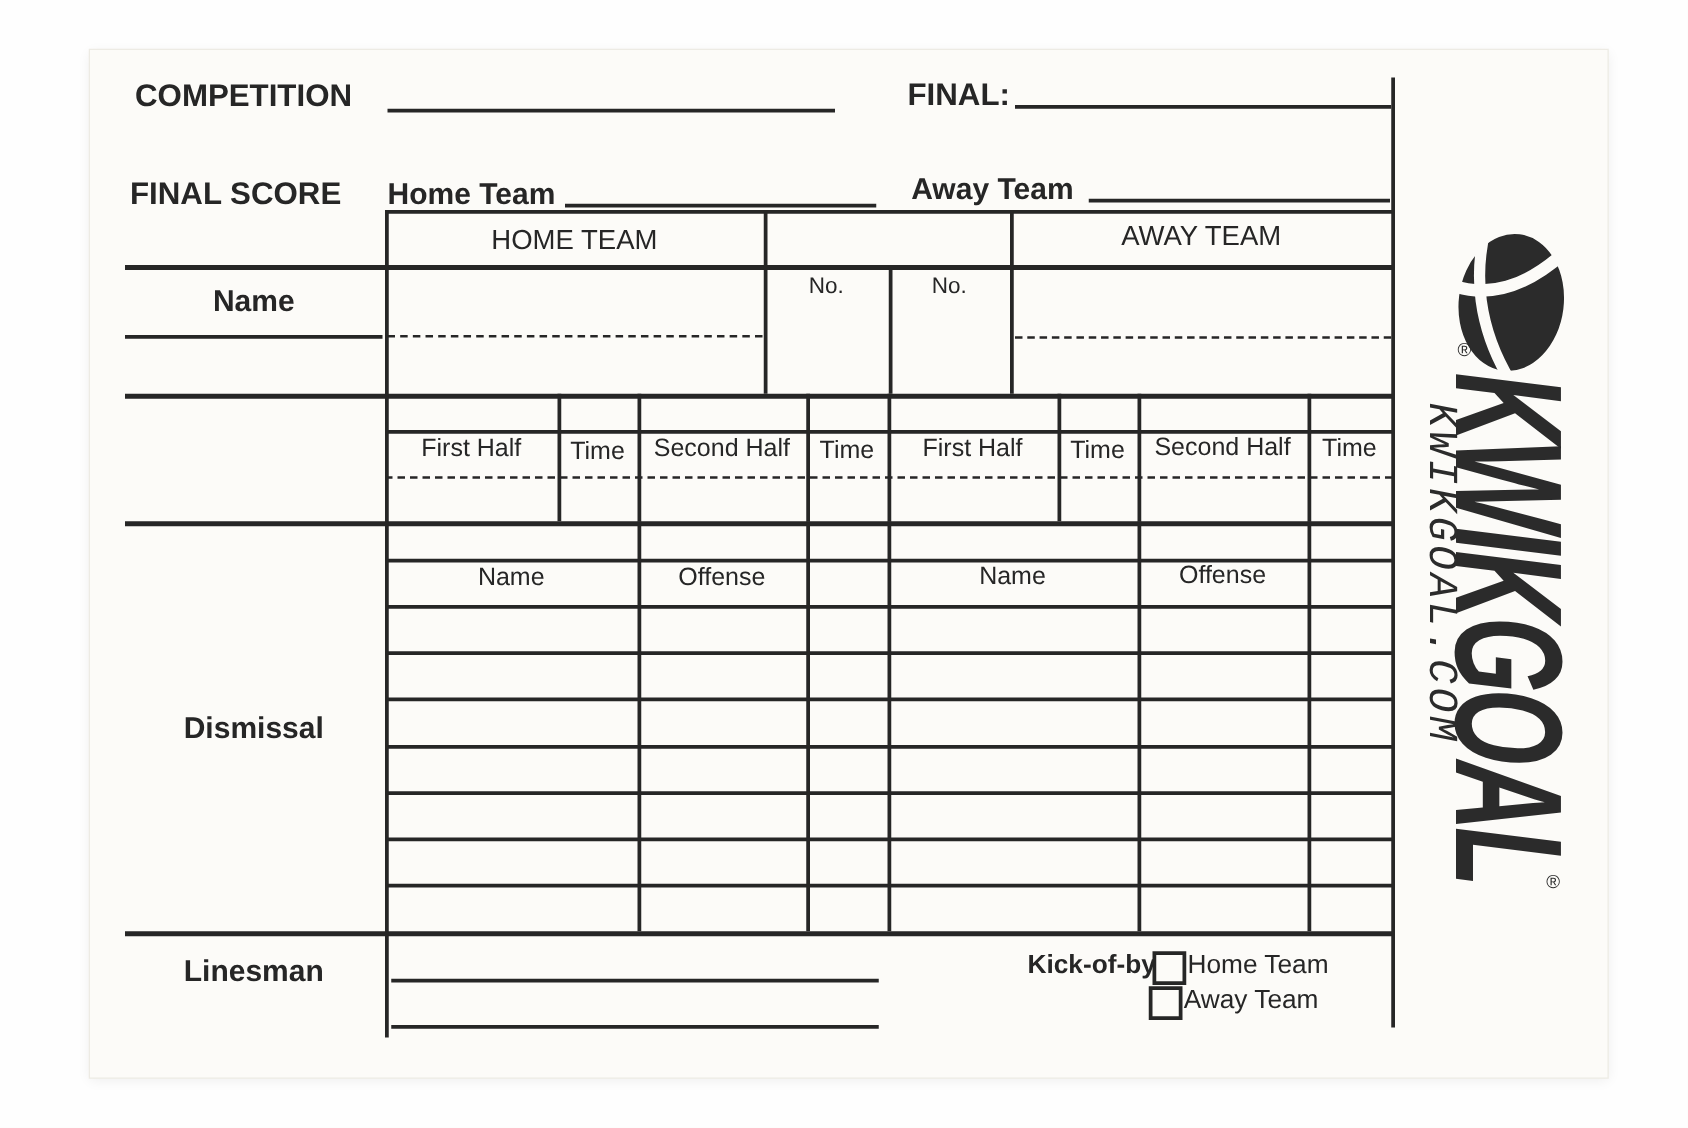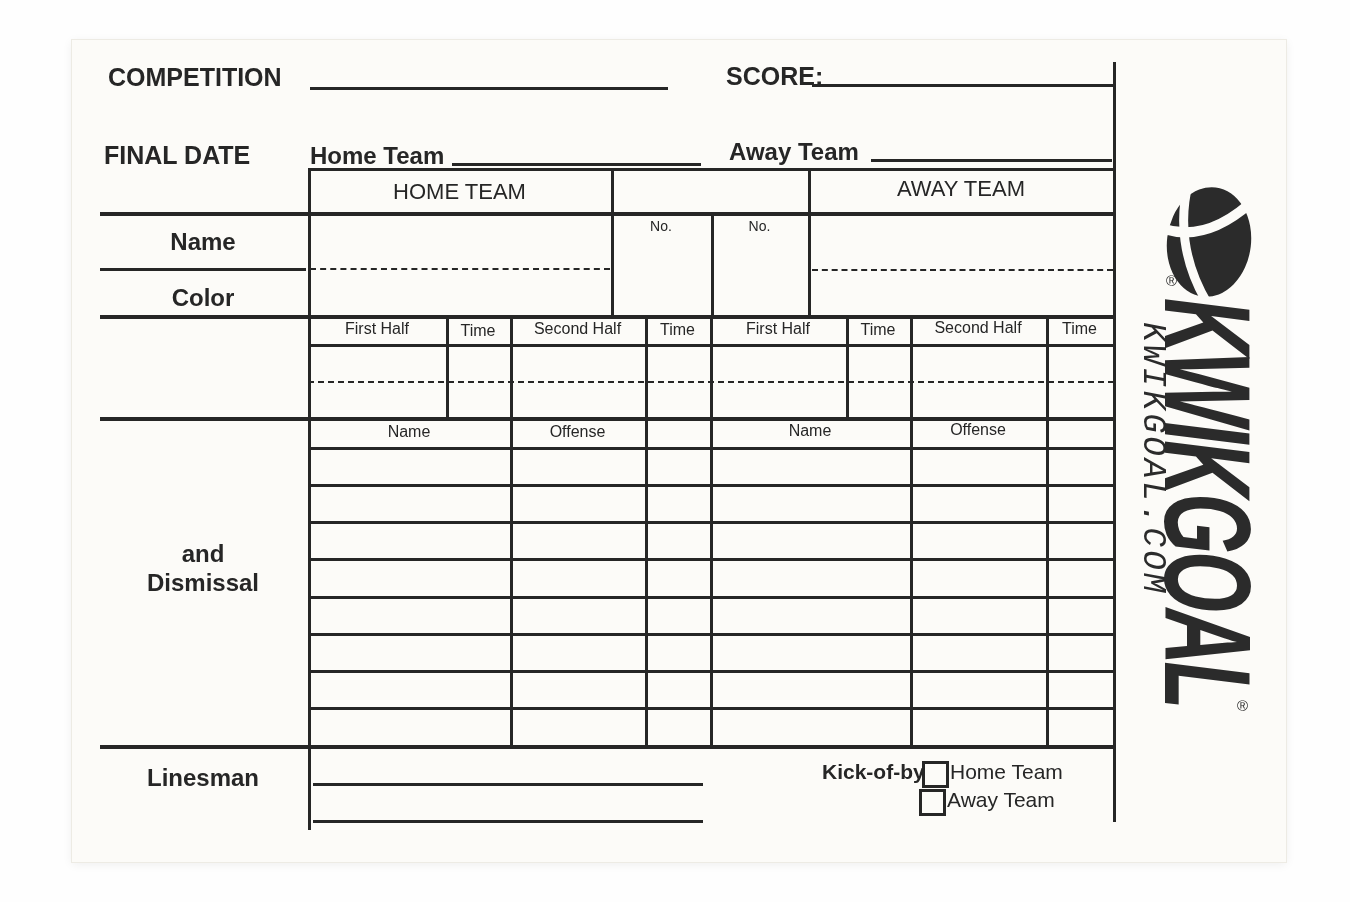--- a/index.html
+++ b/index.html
@@ -18,22 +18,22 @@
   }
   .hl{position:absolute;height:3px;background:var(--ink);}
   .hl.thick{height:4px;}
   .dash{position:absolute;height:0;border-top:2px dashed var(--ink);}
   .vl{position:absolute;width:3px;background:var(--ink);}
   .lbl{position:absolute;font-weight:bold;white-space:nowrap;color:var(--ink);text-align:right;}
   .ctr{position:absolute;text-align:center;white-space:nowrap;color:var(--ink);}
   .fs25{font-size:25px;}
   .fs24{font-size:24px;}
   .fs22{font-size:22px;font-weight:normal;}
-  .fs18{font-size:14px;font-weight:normal;}
-  .fs16{font-size:16px;font-weight:normal;}
+  .fs18{font-size:18px;font-weight:normal;}
+  .fs16{font-size:20px;font-weight:normal;margin-top:28px;}
   .fs21{font-size:21px;font-weight:normal;}
   .cb{position:absolute;width:21px;height:21px;border:3px solid var(--ink);background:transparent;}
   .field{position:absolute;background:transparent;}
   .brand{
     position:absolute;left:1268px;top:298px;
     font-size:122px;line-height:1;font-weight:bold;font-style:italic;
     letter-spacing:-5px;white-space:nowrap;color:#2b2b2b;
     transform:rotate(90deg) scaleX(0.64);transform-origin:0 0;
   }
   .site{
@@ -45,24 +45,24 @@
   .reg{position:absolute;font-size:15px;font-weight:normal;color:#2b2b2b;}
 </style>
 </head>
 <body>
 
 <div id="canvas">
   <div class="card"></div>
 
   <div class="lbl fs25" style="left:108px;top:63px;">COMPETITION</div>
   <div class="hl" style="left:310px;top:87px;width:358px;"></div>
-  <div class="lbl fs25" style="left:726px;top:62px;">SCORE:</div>
+  <div class="lbl fs25" style="left:726px;top:62px;">FINAL:</div>
   <div class="hl" style="left:812px;top:84px;width:301px;"></div>
 
-  <div class="lbl fs25" style="left:104px;top:141px;">FINAL DATE</div>
+  <div class="lbl fs25" style="left:104px;top:141px;">FINAL SCORE</div>
   <div class="lbl fs24" style="left:310px;top:142px;">Home Team</div>
   <div class="hl" style="left:452px;top:163px;width:249px;"></div>
   <div class="lbl fs24" style="left:729px;top:138px;">Away Team</div>
   <div class="hl" style="left:871px;top:159px;width:241px;"></div>
 
   <div class="hl" style="left:308px;top:168px;width:806px;"></div>
   <div class="hl thick" style="left:100px;top:212px;width:1014px;"></div>
   <div class="hl" style="left:100px;top:268px;width:206px;"></div>
   <div class="dash" style="left:310px;top:268px;width:300px;"></div>
   <div class="dash" style="left:812px;top:269px;width:301px;"></div>
@@ -99,22 +99,20 @@
   <div class="vl" style="left:710px;top:417px;height:328px;"></div>
   <div class="vl" style="left:910px;top:417px;height:328px;"></div>
   <div class="vl" style="left:1046px;top:417px;height:328px;"></div>
 
   <div class="ctr fs22" style="left:308px;top:179px;width:303px;">HOME TEAM</div>
   <div class="ctr fs22" style="left:808px;top:176px;width:306px;">AWAY TEAM</div>
   <div class="ctr fs18" style="left:611px;top:218px;width:100px;">No.</div>
   <div class="ctr fs18" style="left:711px;top:218px;width:97px;">No.</div>
 
   <div class="ctr fs24" style="left:100px;top:228px;width:206px;font-weight:bold;">Name</div>
-  <div class="ctr fs24" style="left:100px;top:284px;width:206px;font-weight:bold;">Color</div>
-  <div class="ctr fs24" style="left:100px;top:540px;width:206px;font-weight:bold;">and</div>
   <div class="ctr fs24" style="left:100px;top:764px;width:206px;font-weight:bold;">Linesman</div>
   <div class="ctr fs24" style="left:100px;top:569px;width:206px;font-weight:bold;">Dismissal</div>
 
   <div class="ctr fs16" style="left:308px;top:320px;width:138px;">First Half</div>
   <div class="ctr fs16" style="left:446px;top:322px;width:64px;">Time</div>
   <div class="ctr fs16" style="left:510px;top:320px;width:135px;">Second Half</div>
   <div class="ctr fs16" style="left:645px;top:321px;width:65px;">Time</div>
   <div class="ctr fs16" style="left:710px;top:320px;width:136px;">First Half</div>
   <div class="ctr fs16" style="left:846px;top:321px;width:64px;">Time</div>
   <div class="ctr fs16" style="left:910px;top:319px;width:136px;">Second Half</div>

